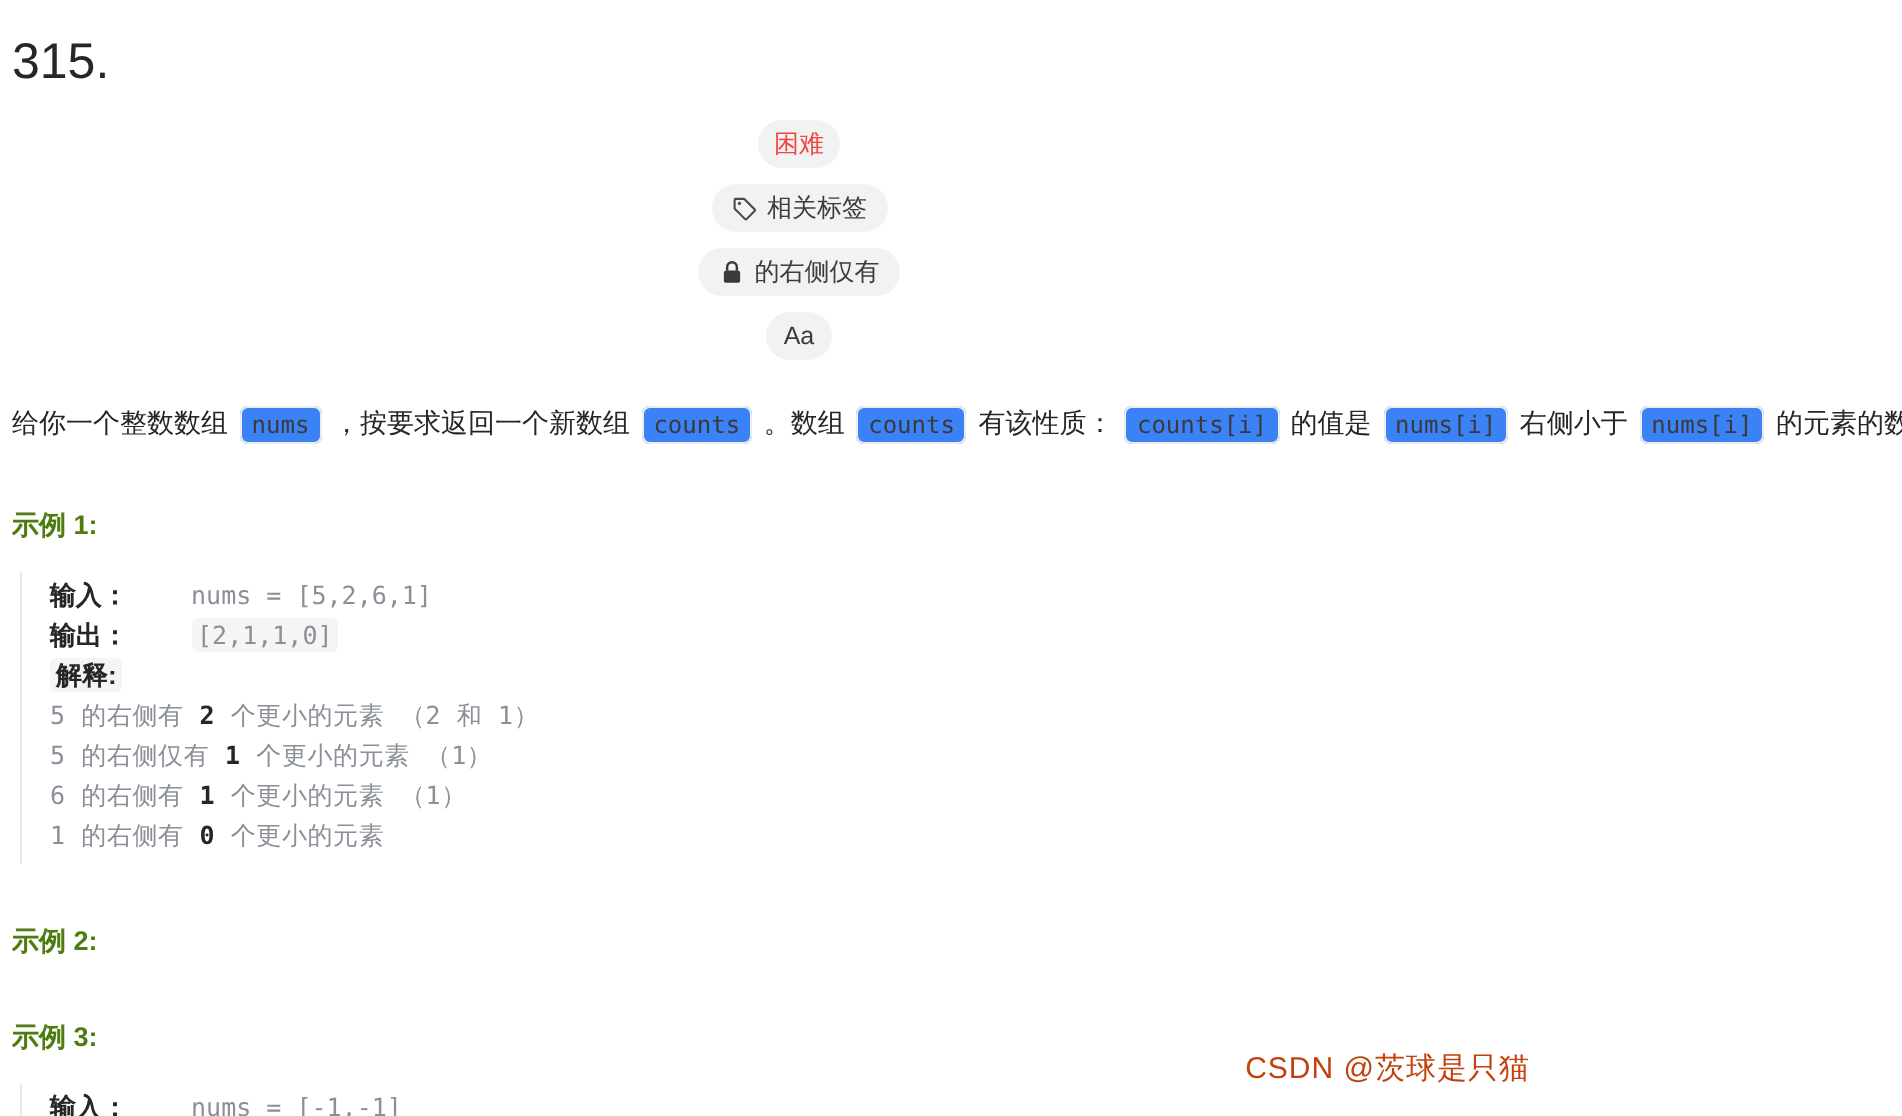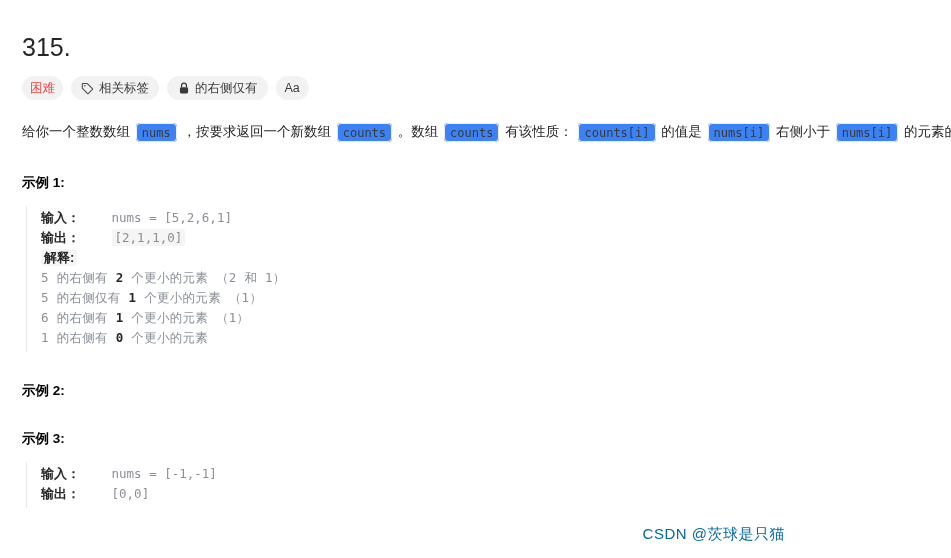--- a/index.html
+++ b/index.html
@@ -15,21 +15,21 @@
     font-family: "Liberation Sans", "DejaVu Sans", sans-serif;
     color: #262626;
     -webkit-font-smoothing: antialiased;
   }
 
   .page {
     position: absolute;
     left: 0; top: 0;
     width: 793px;
     height: 558px;
-    padding: 16px;
+    padding: 0;
     box-sizing: border-box;
   }
 
   
   .title-row {
     margin: 14px 0 0 6px;
     display: flex;
     align-items: baseline;
     font-size: 25px;
     line-height: 34px;
@@ -44,20 +44,21 @@
     font-weight: 700;
     color: #1a1a1a;
   }
 
   
   .badge-row {
     margin: 12px 0 0 6px;
     display: flex;
     align-items: center;
     gap: 8px;
+    flex-direction: column;
   }
   .badge {
     height: 24px;
     display: inline-flex;
     align-items: center;
     gap: 5px;
     padding: 0 10px;
     border-radius: 12px;
     background: #f2f2f2;
     font-size: 12.5px;
@@ -101,21 +102,21 @@
     margin: 0 2px;
     color: #3a3a3a;
     white-space: nowrap;
   }
 
   
   .example-head {
     margin: 30px 0 0 6px;
     font-size: 13.5px;
     font-weight: 700;
-    color: #000000;
+    color: #4d7c0f;
   }
 
   .pre-block {
     margin: 14px 0 0 10px;
     border-left: 1px solid #e8e8e8;
     padding: 2px 0 4px 14px;
     font-family: "DejaVu Sans Mono", "Liberation Mono", monospace;
     font-size: 12.5px;
     line-height: 20px;
     color: #8a8f98;
@@ -141,24 +142,24 @@
     letter-spacing: .3px;
   }
   .exp-line b {
     color: #262626;
     font-weight: 700;
   }
 
   
   .watermark {
     position: absolute;
-    right: 8px;
+    right: 28px;
     bottom: 14px;
     font-size: 15px;
-    color: #0369a1;
+    color: #c2410c;
     letter-spacing: .5px;
     user-select: none;
     white-space: nowrap;
   }
 </style>
 </head>
 <body>
 
 <div class="page">
 

